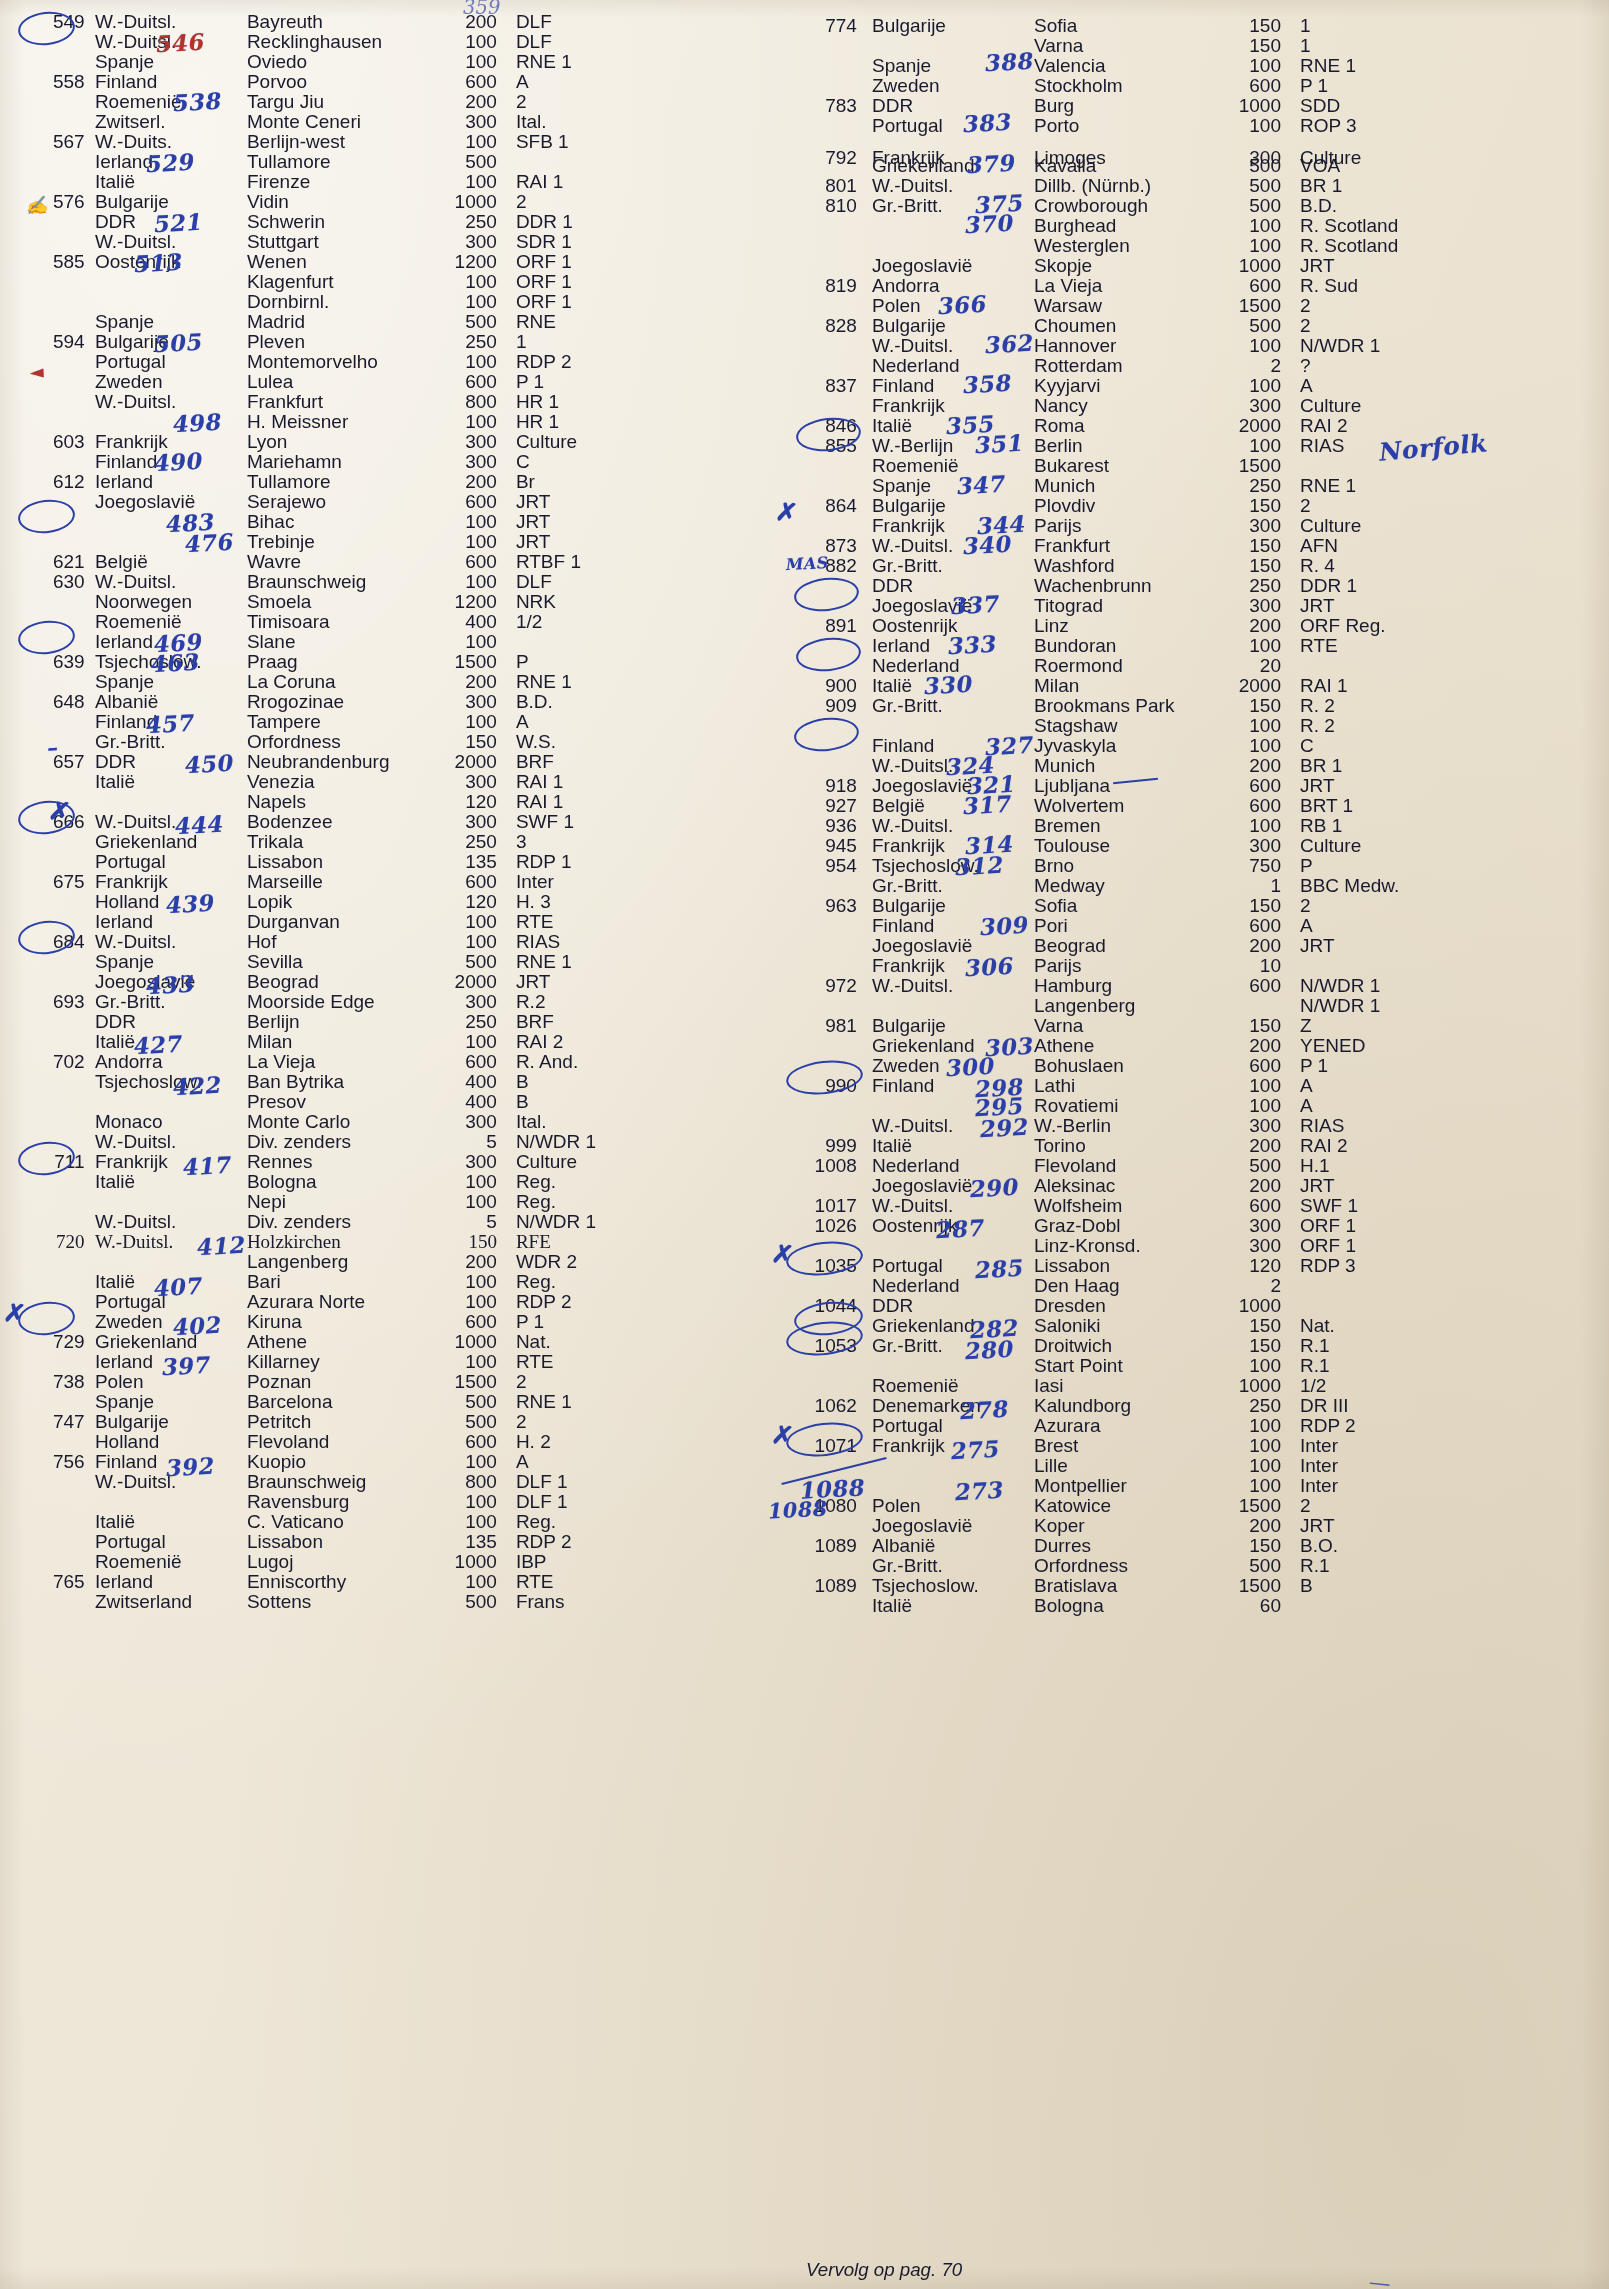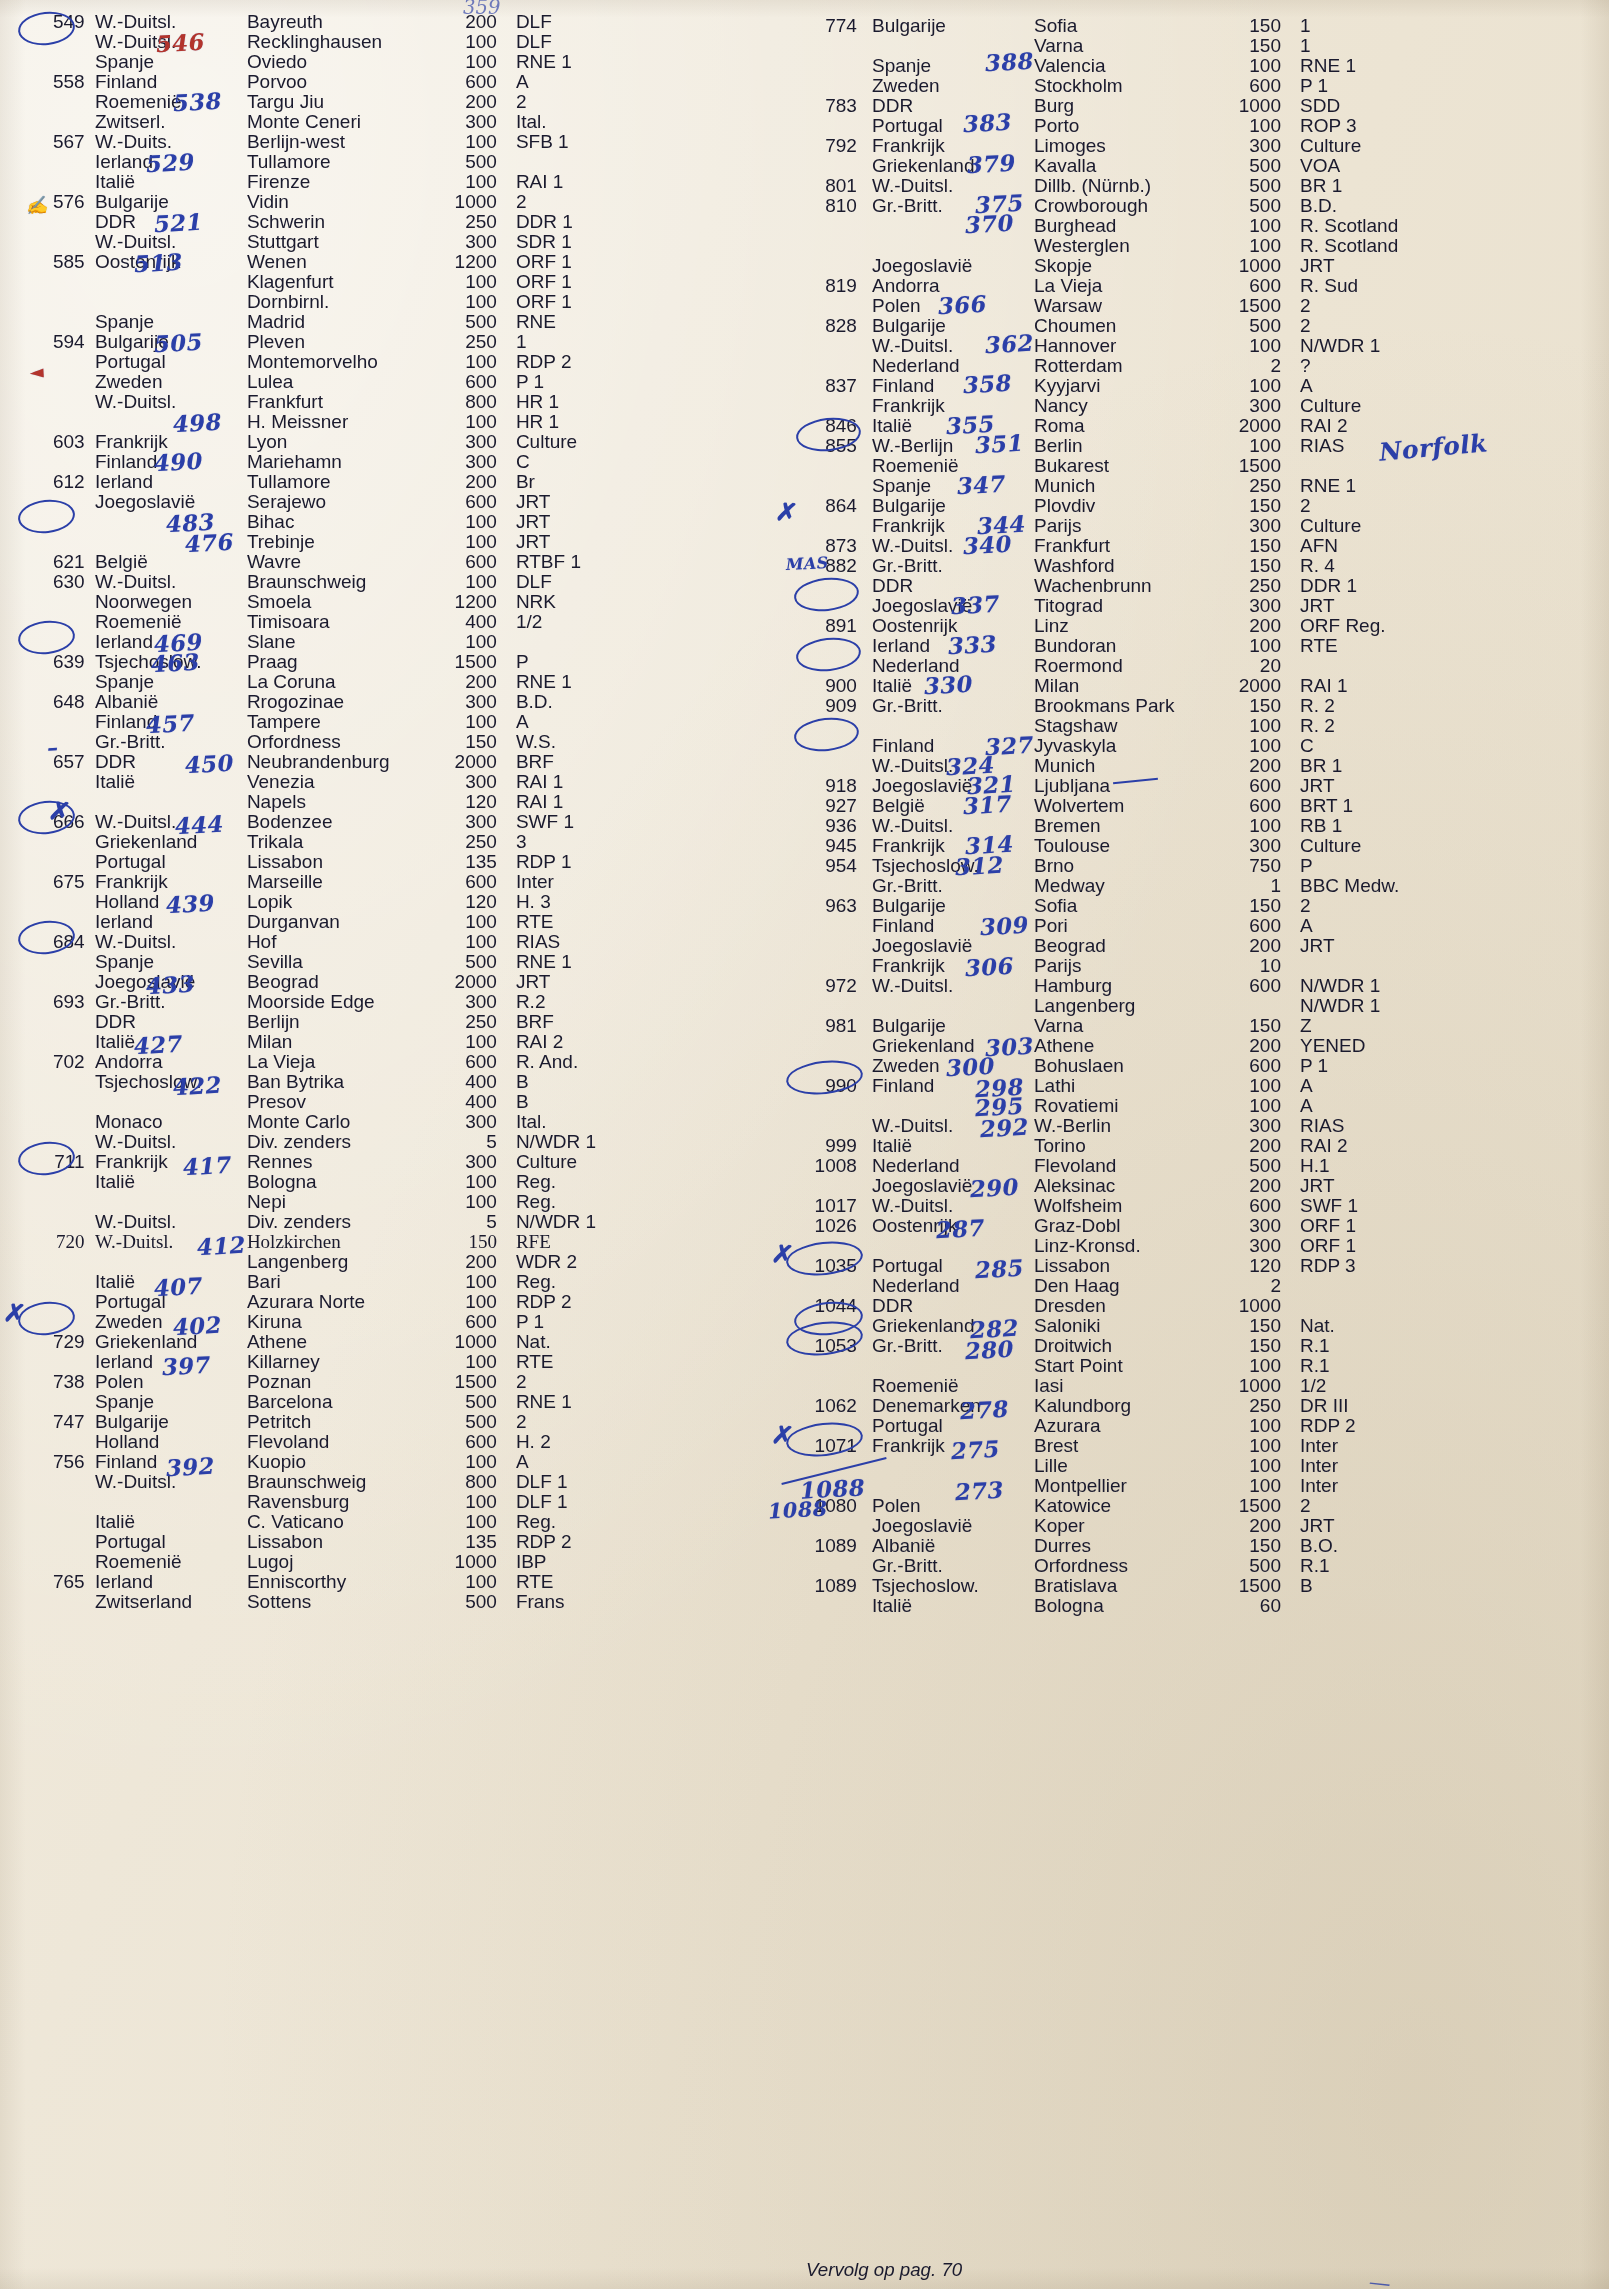--- a/index.html
+++ b/index.html
@@ -744,21 +744,21 @@
         <span class="c-pow">1000</span>
         <span class="c-net">SDD</span>
       </div>
       <div class="row" style="top: 0px;">
         <span class="c-num"></span>
         <span class="c-country">Portugal</span>
         <span class="c-city">Porto</span>
         <span class="c-pow">100</span>
         <span class="c-net">ROP 3</span>
       </div>
-      <div class="row" style="top: 0px;">
+      <div class="row" style="top: 12px;">
         <span class="c-num">792</span>
         <span class="c-country">Frankrijk</span>
         <span class="c-city">Limoges</span>
         <span class="c-pow">300</span>
         <span class="c-net">Culture</span>
       </div>
       <div class="row" style="top: 0px;">
         <span class="c-num"></span>
         <span class="c-country">Griekenland</span>
         <span class="c-city">Kavalla</span>

